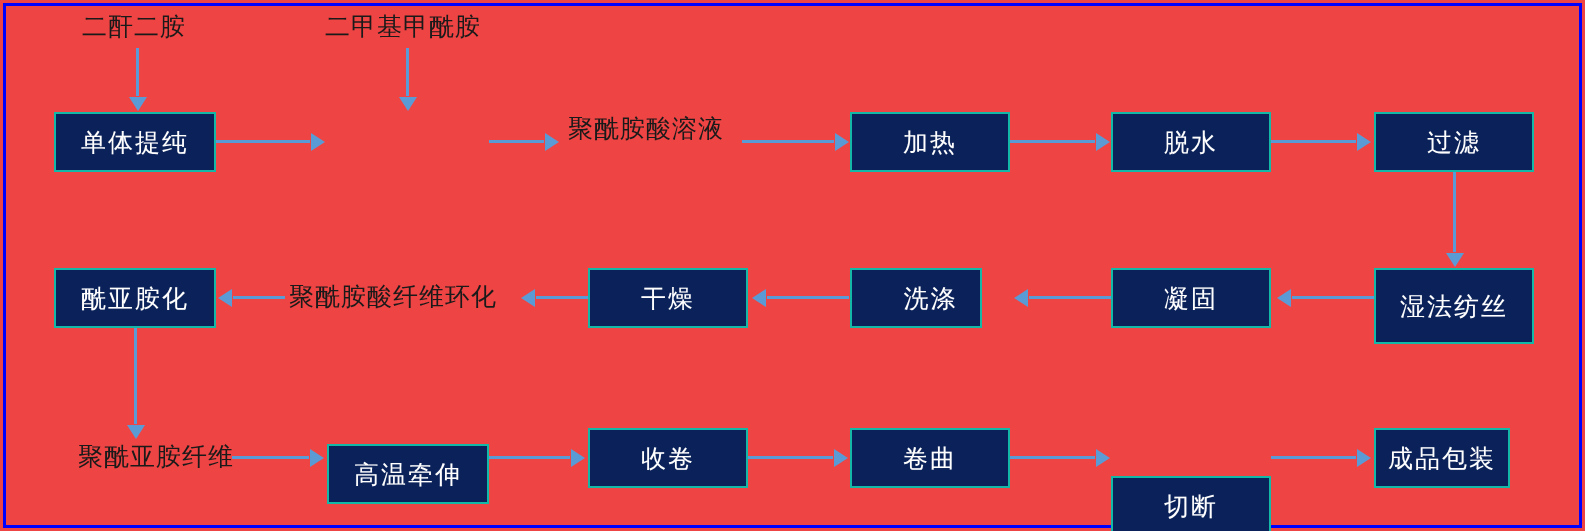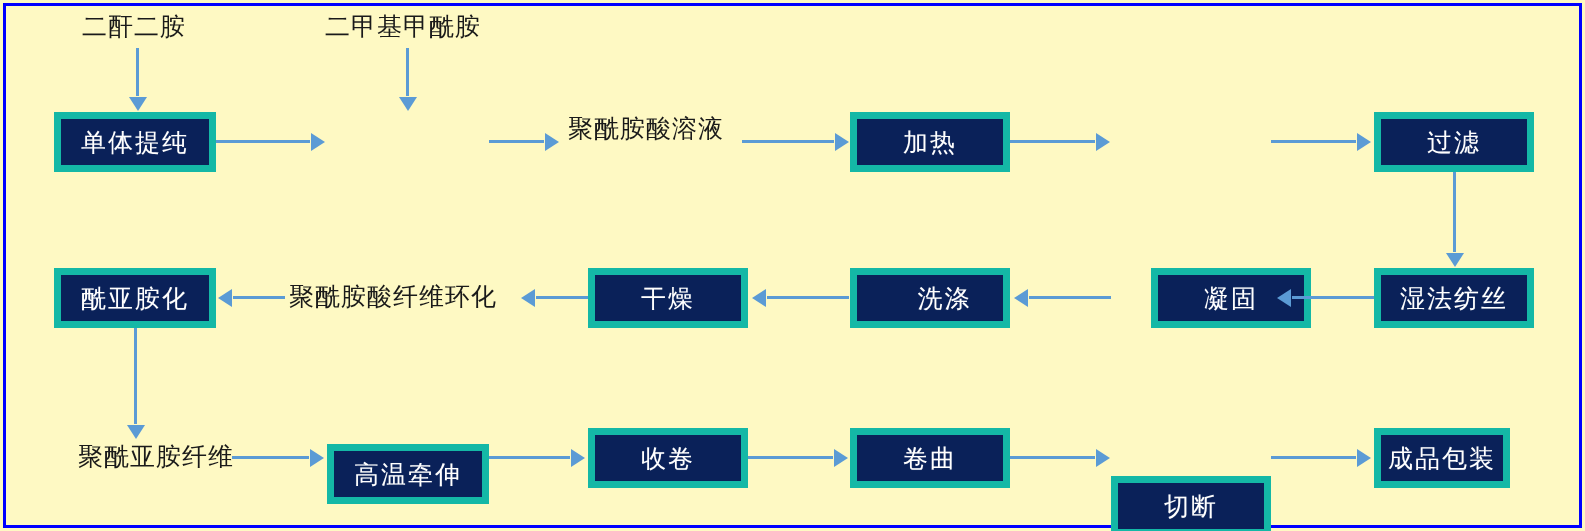--- a/index.html
+++ b/index.html
@@ -8,39 +8,39 @@
     padding: 0;
     background: #ffffff;
   }
   body {
     font-family: "Liberation Serif", "DejaVu Serif", serif;
   }
   #canvas {
     position: relative;
     width: 1585px;
     height: 531px;
-    background: #fef9c3;
+    background: #ef4444;
     box-sizing: border-box;
     overflow: hidden;
   }
   
   #frame {
     position: absolute;
     left: 3px;
     top: 3px;
     width: 1579px;
     height: 525px;
     border: 3px solid #0000ff;
     box-sizing: border-box;
     pointer-events: none;
   }
   .node {
     position: absolute;
     background: #0A2159;
-    border: 7px solid #14b8a6;
+    border: 2px solid #14b8a6;
     box-sizing: border-box;
     display: flex;
     align-items: center;
     justify-content: center;
     color: #ffffff;
     font-size: 25px;
     letter-spacing: 2px;
     line-height: 1;
     white-space: nowrap;
     text-shadow: 0 0 1px rgba(255,255,255,0.25);
@@ -120,48 +120,49 @@
   <div class="conn-h right" style="left:489px; top:140px; width:55px;"></div>
 
   <div class="label" style="left:568px; top:116px;">聚酰胺酸溶液</div>
 
   <div class="conn-h right" style="left:742px; top:140px; width:92px;"></div>
 
   <div class="node" style="left:850px; top:112px; width:160px; height:60px;">加热</div>
 
   <div class="conn-h right" style="left:1010px; top:140px; width:85px;"></div>
 
+  <div class="node" style="left:1111px; top:112px; width:160px; height:60px;">脱水</div>
 
   <div class="conn-h right" style="left:1271px; top:140px; width:85px;"></div>
 
   <div class="node" style="left:1374px; top:112px; width:160px; height:60px;">过滤</div>
 
   <div class="conn-v down" style="left:1453px; top:172px; height:80px;"></div>
 
   <div class="node" style="left:54px; top:268px; width:162px; height:60px;">酰亚胺化</div>
 
   <div class="conn-h left" style="left:233px; top:296px; width:52px;"></div>
 
   <div class="label" style="left:289px; top:284px;">聚酰胺酸纤维环化</div>
 
   <div class="conn-h left" style="left:536px; top:296px; width:52px;"></div>
 
   <div class="node" style="left:588px; top:268px; width:160px; height:60px;">干燥</div>
 
   <div class="conn-h left" style="left:767px; top:296px; width:82px;"></div>
 
-  <div class="node" style="left:850px; top:268px; width:160px; height:60px;padding-left:29px;">洗涤</div>
+  <div class="node" style="left:850px; top:268px; width:132px; height:60px;padding-left:29px;">洗涤</div>
 
   <div class="conn-h left" style="left:1029px; top:296px; width:82px;"></div>
 
-  <div class="node" style="left:1111px; top:268px; width:160px; height:60px;margin-left:40px;">凝固</div>
+  <div class="node" style="left:1111px; top:268px; width:160px; height:60px;">凝固</div>
 
   <div class="conn-h left" style="left:1292px; top:296px; width:82px;"></div>
 
-  <div class="node" style="left:1374px; top:268px; width:160px; height:60px;">湿法纺丝</div>
+  <div class="node" style="left:1374px; top:268px; width:160px; height:76px;">湿法纺丝</div>
 
   <div class="conn-v down" style="left:134px; top:328px; height:96px;"></div>
 
   <div class="label" style="left:54px; top:444px;margin-left:24px;">聚酰亚胺纤维</div>
 
   <div class="conn-h right" style="left:232px; top:456px; width:77px;"></div>
 
   <div class="node" style="left:327px; top:428px; width:162px; height:60px;margin-top:16px;">高温牵伸</div>
 
   <div class="conn-h right" style="left:489px; top:456px; width:81px;"></div>

